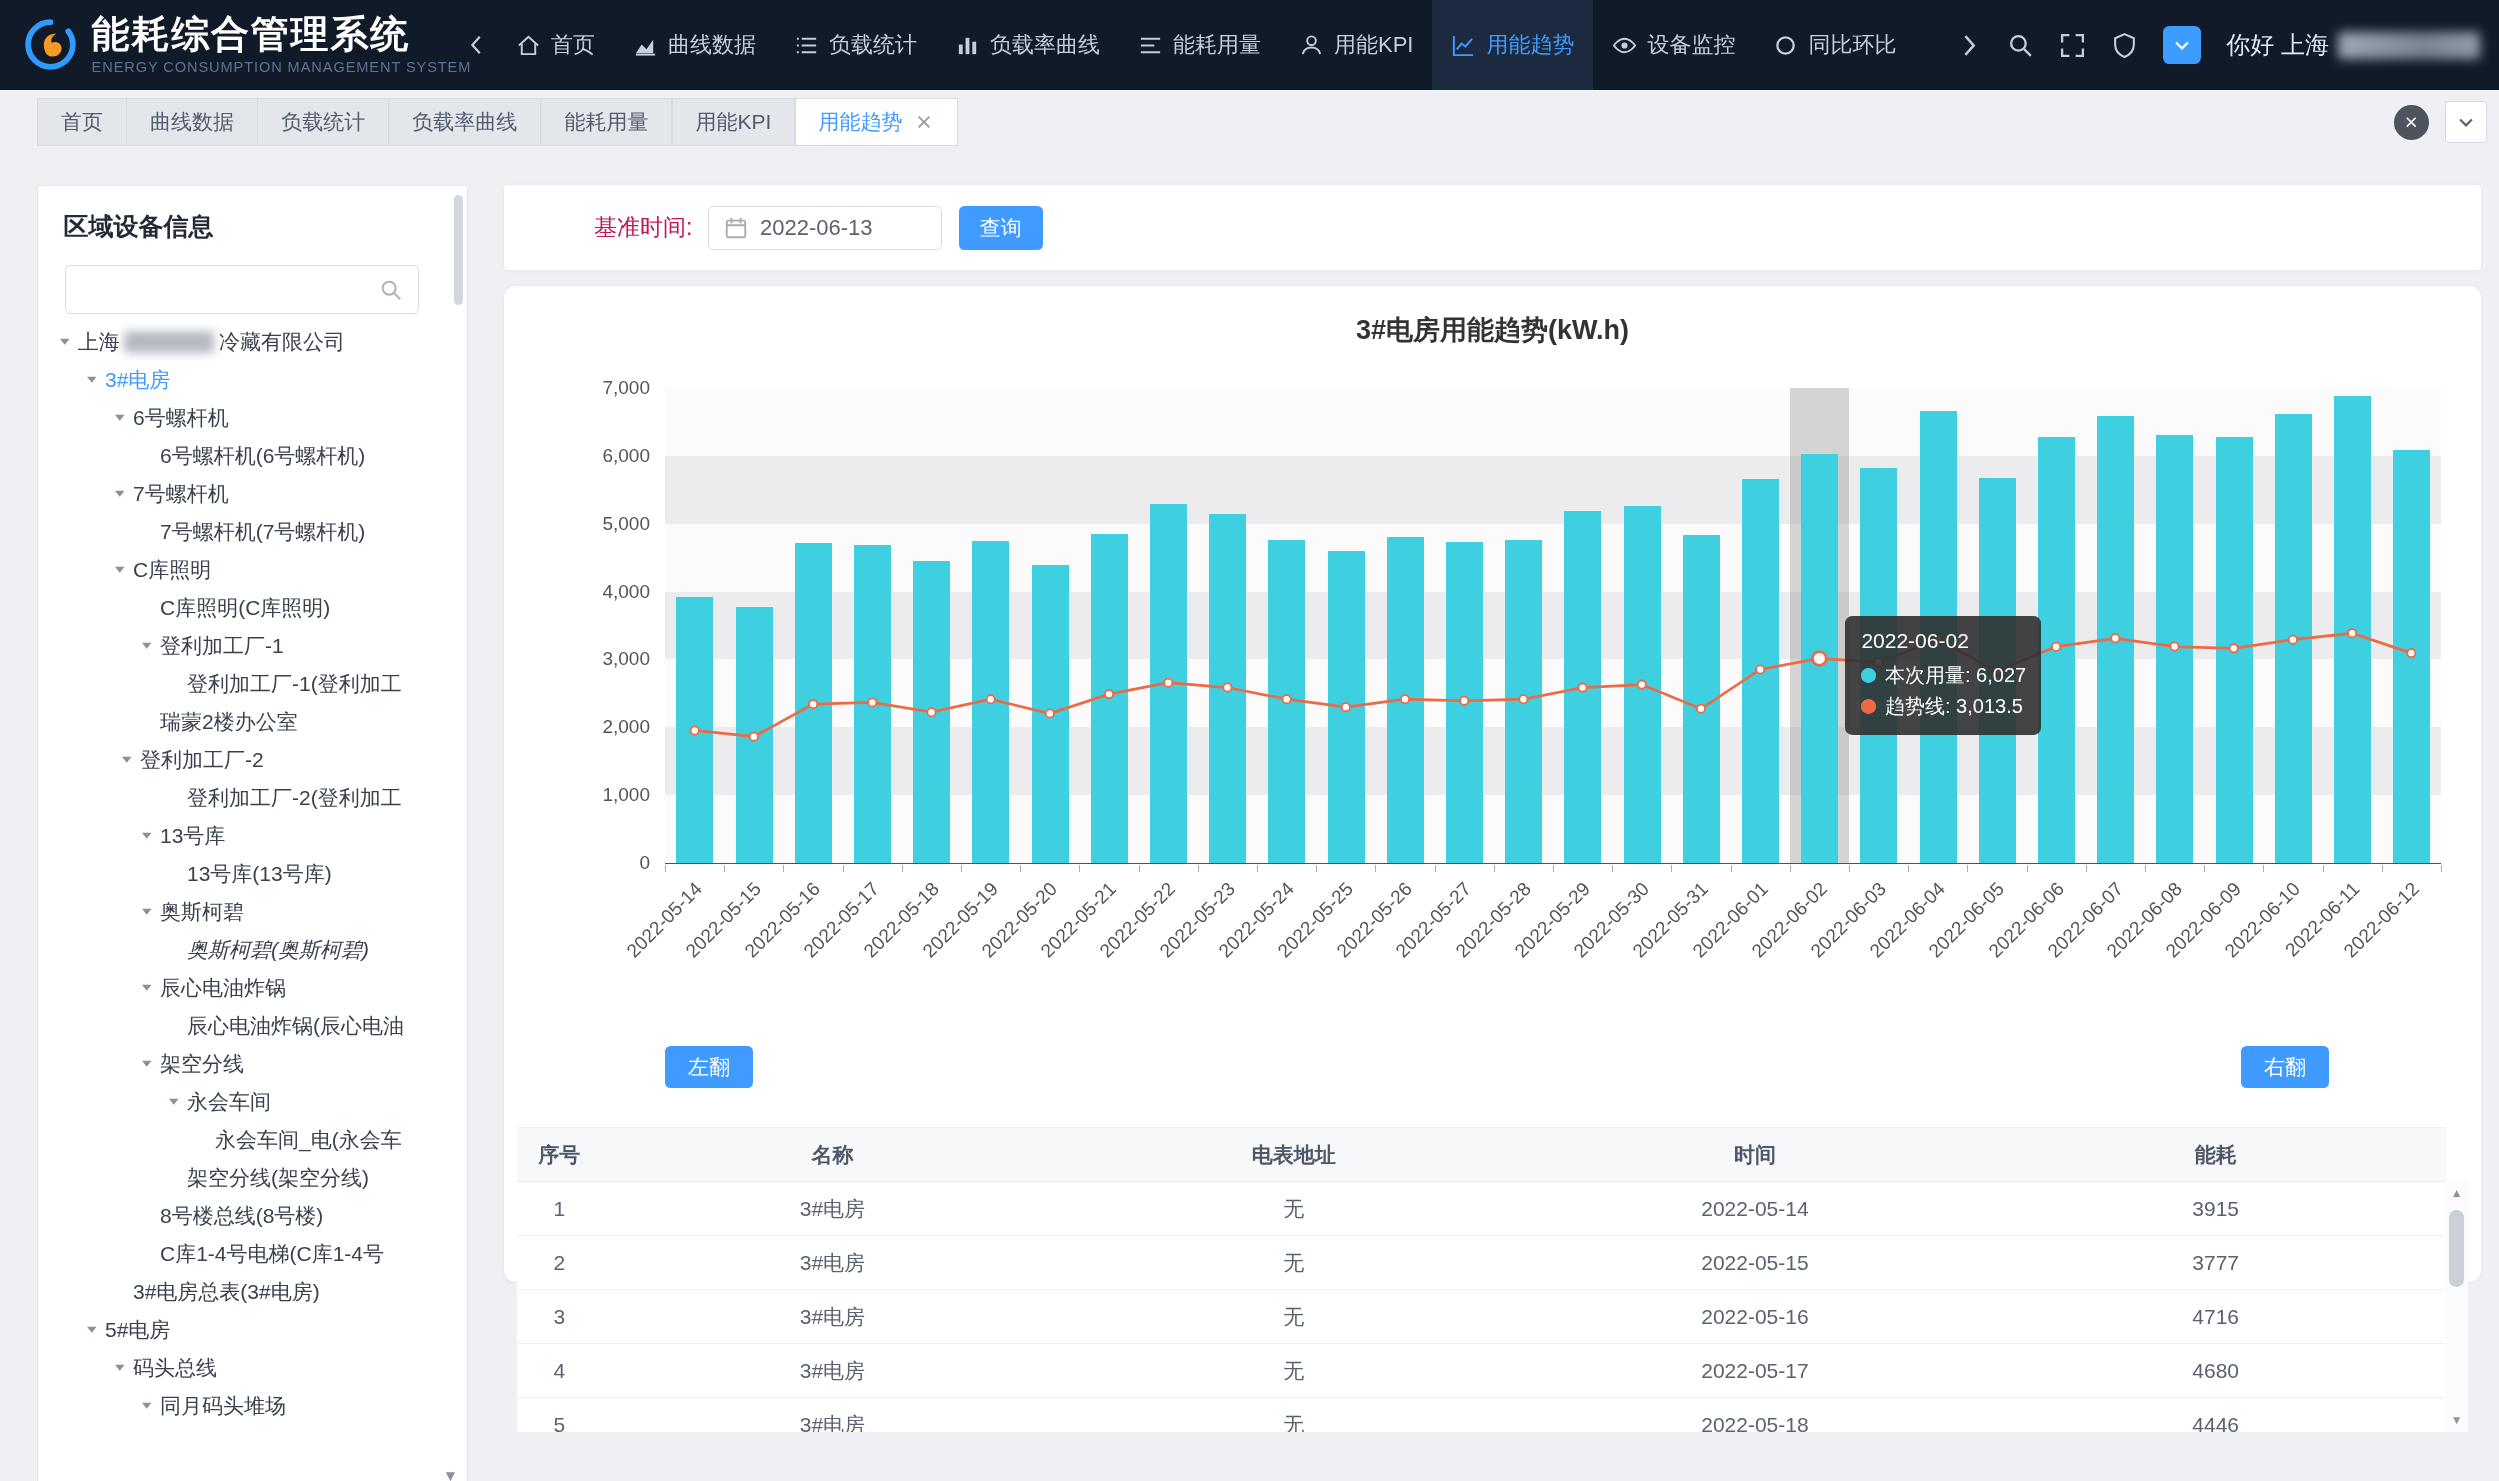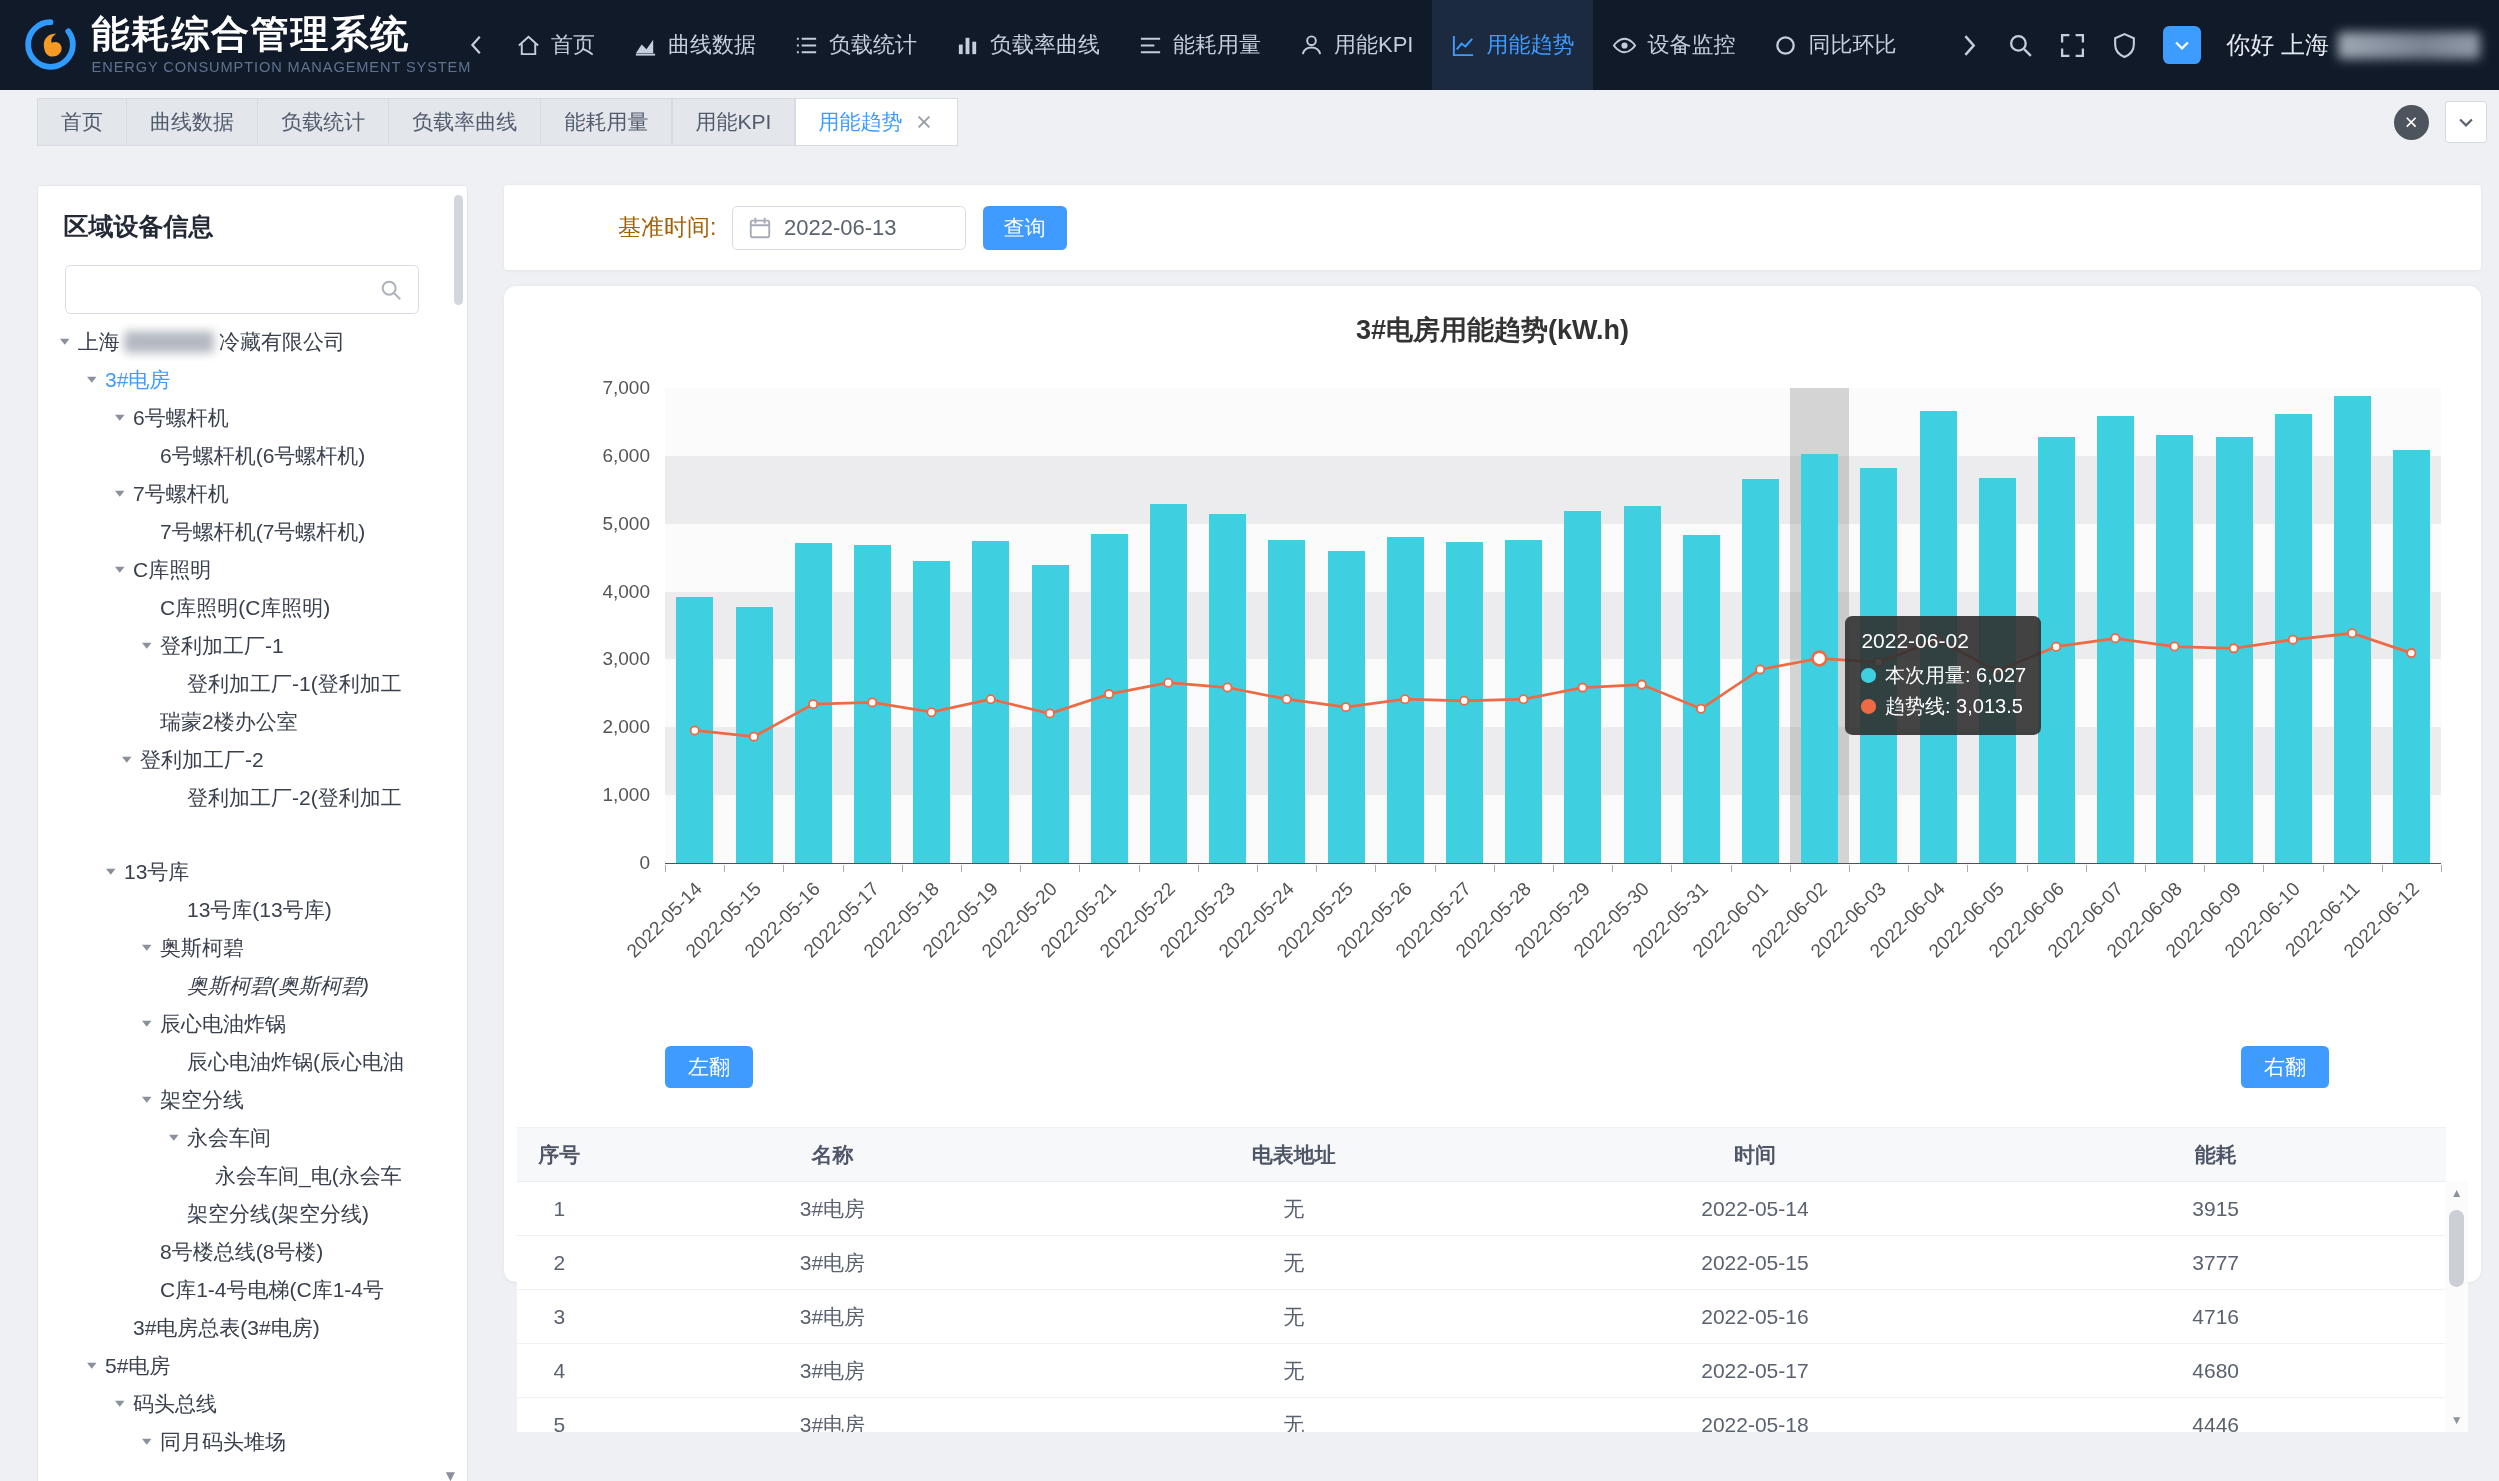--- a/index.html
+++ b/index.html
@@ -55,21 +55,21 @@
 .tree-row.selected{color:#3f9bff;}
 .tree-caret{width:27px;display:inline-flex;justify-content:center;color:#8a909c;flex:none;}
 .tree-caret svg{width:15.5px;height:15.5px;}
 .tree-label{display:inline-flex;align-items:center;}
 .tree-vscroll{position:absolute;top:7.3px;right:3.7px;width:9px;height:1261px;}
 .tree-thumb{position:absolute;top:1.8px;right:0;width:9px;height:110px;border-radius:4.6px;background:#d3d6dc;}
 .tree-scroll-down{position:absolute;top:1281px;right:9px;font-size:15.5px;color:#8a909c;cursor:pointer;}
 
 
 .query-card{position:absolute;left:504px;top:185px;width:1977px;height:85px;background:#fff;border-radius:3.7px;display:flex;align-items:center;box-shadow:0 0.9px 3.7px rgba(0,0,0,.05);}
-.q-label{margin-left:114px;font-size:23px;color:#a16207;white-space:nowrap;}
+.q-label{margin-left:90px;font-size:23px;color:#be185d;white-space:nowrap;}
 .date-input{margin-left:16px;width:234px;height:44px;border:0.9px solid #d8dce3;border-radius:5.5px;display:flex;align-items:center;gap:12px;padding:0 14.6px;color:#5a6270;cursor:pointer;background:#fff;}
 .date-input .cal{width:24px;height:24px;color:#a6abb5;display:inline-flex;}
 .date-input .cal svg{width:100%;height:100%;}
 .date-value{font-size:22px;}
 .btn-primary{background:#3f9bff;color:#fff;border:none;border-radius:5.5px;font-size:21px;font-family:inherit;cursor:pointer;}
 .q-btn{margin-left:16.4px;width:84px;height:44px;}
 
 
 .chart-card{position:absolute;left:504px;top:286px;width:1977px;height:996px;background:#fff;border-radius:12px;box-shadow:0 0.9px 3.7px rgba(0,0,0,.05);}
 .chart-title{position:absolute;top:25.6px;left:0;width:100%;text-align:center;font-size:27px;font-weight:700;color:#333;}
@@ -377,21 +377,21 @@
           <svg viewBox="0 0 26 26">
             <path d="M5 8l8 10 8-10z" fill="currentColor"></path>
           </svg>
         </span>
         <span class="tree-label">登利加工厂-2</span>
       </div>
       <div class="tree-row" style="padding-left: 122px;">
         <span class="tree-caret"></span>
         <span class="tree-label">登利加工厂-2(登利加工</span>
       </div>
-      <div class="tree-row" style="padding-left: 59px; margin-top: 36px;">
+      <div class="tree-row" style="padding-left: 95px;">
         <span class="tree-caret">
           <svg viewBox="0 0 26 26">
             <path d="M5 8l8 10 8-10z" fill="currentColor"></path>
           </svg>
         </span>
         <span class="tree-label">13号库</span>
       </div>
       <div class="tree-row" style="padding-left: 122px;">
         <span class="tree-caret"></span>
         <span class="tree-label">13号库(13号库)</span>

